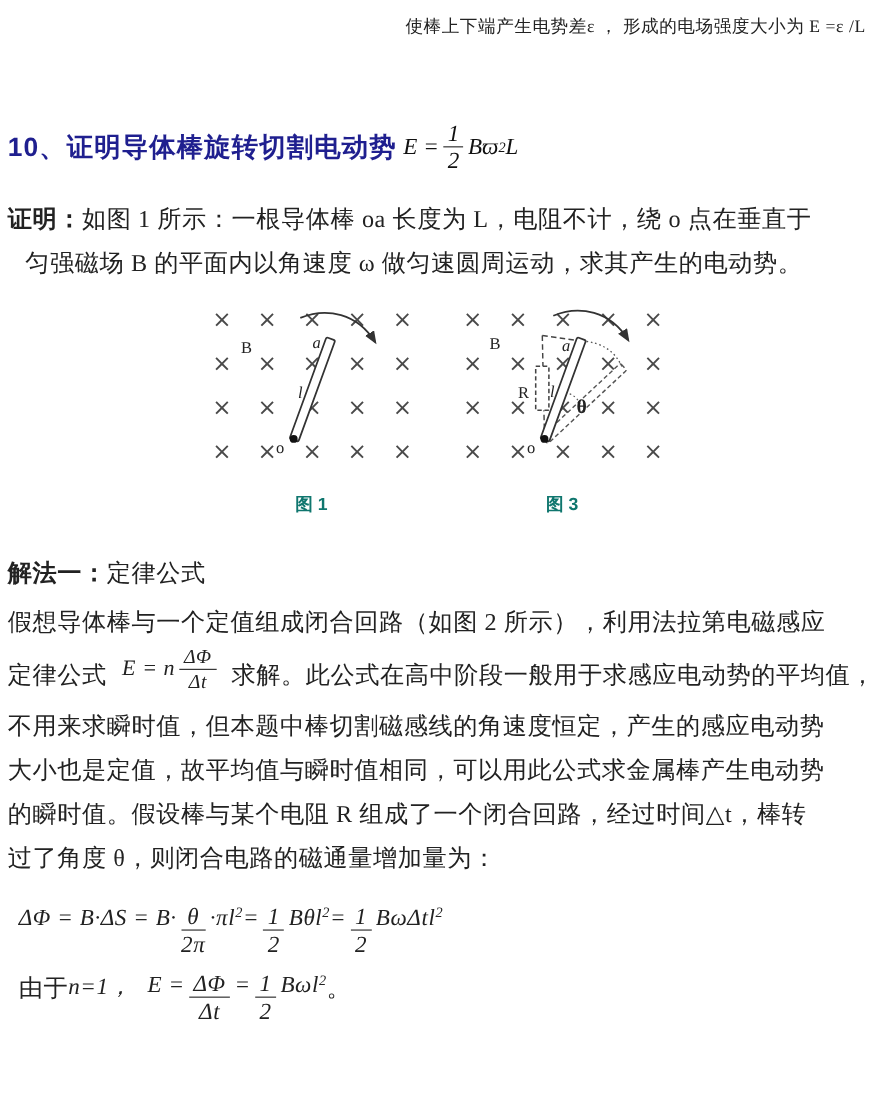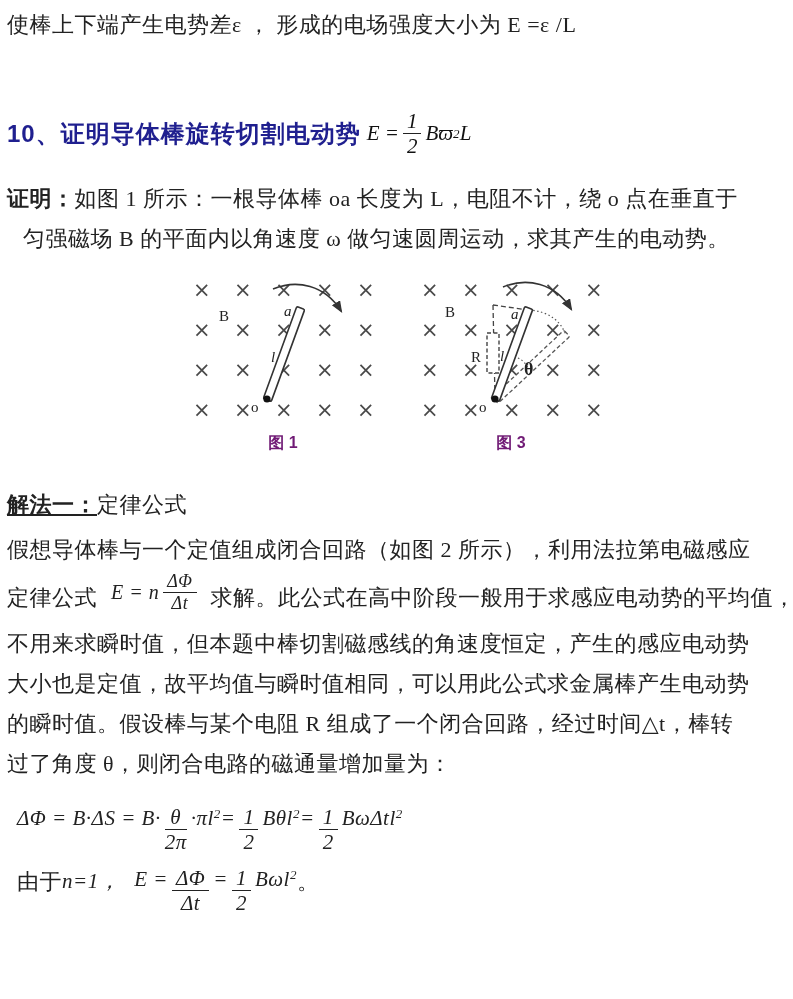--- a/index.html
+++ b/index.html
@@ -2,21 +2,21 @@
 <html><head>
 <meta charset="utf-8">
 <style>
   html,body{margin:0;padding:0;background:#ffffff;}
   body{
     width:793px;height:999px;overflow:hidden;
     font-family:"Liberation Serif","DejaVu Serif",serif;
     color:#222;
   }
   .page{padding:8px 6px 0 7px;position:relative;}
-  .body-line{font-size:22px;line-height:34px;margin:0;letter-spacing:.5px;white-space:nowrap;}
+  .body-line{font-size:16px;line-height:34px;margin:0;letter-spacing:.5px;white-space:nowrap;text-align:right;}
   .intro-line-2{margin-top:20px;}
 
   
   .section-heading{
     margin:68px 0 0 0;font-weight:bold;color:#1f1f8f;
     font-family:"Liberation Sans","DejaVu Sans",sans-serif;
     font-size:24px;display:flex;align-items:center;letter-spacing:1px;
   }
   .heading-formula{
     color:#111;font-weight:normal;letter-spacing:0;
@@ -35,30 +35,30 @@
   .proof{margin-top:22px;font-size:22px;line-height:40px;letter-spacing:.5px;}
   .proof .lbl{font-weight:bold;font-family:"Liberation Sans","DejaVu Sans",sans-serif;}
   .proof-line2{padding-left:16px;}
 
   
   .figures{margin-top:10px;display:flex;justify-content:center;gap:28px;}
   .figure{display:flex;flex-direction:column;align-items:center;}
   .figure svg{display:block;}
   .fig-caption{
     font-family:"Liberation Sans","DejaVu Sans",sans-serif;
-    font-weight:bold;font-size:16px;color:#701a75;margin-top:2px;
+    font-weight:bold;font-size:16px;color:#0f766e;margin-top:18px;
   }
   svg .cross{font-family:"DejaVu Sans",sans-serif;font-size:21px;fill:#4a4a4a;}
   svg .figlabel{font-family:"Liberation Serif",serif;font-size:15px;fill:#222;}
   svg .figlabel.it{font-style:italic;}
   svg .theta{font-size:18px;font-weight:bold;}
 
   
   .method-line{margin:34px 0 0 0;font-size:22px;line-height:34px;letter-spacing:.5px;}
-  .method-line .lbl{font-weight:bold;font-family:"Liberation Sans","DejaVu Sans",sans-serif;text-decoration:underline;}
+  .method-line .lbl{font-weight:bold;font-family:"Liberation Sans","DejaVu Sans",sans-serif;}
   .sol-para{margin-top:8px;font-size:22px;letter-spacing:.5px;}
   .sol-line{line-height:40px;white-space:nowrap;}
   .sol-line-formula{display:flex;align-items:center;line-height:44px;margin:4px 0 2px 0;}
   .inline-math{font-style:italic;font-size:20px;display:inline-flex;align-items:center;margin:0 10px 4px 14px;position:relative;top:-4px;}
   .inline-math .frac{font-size:18px;}
 
   
   .math-row{
     margin-top:22px;font-size:21px;font-style:italic;
     display:flex;letter-spacing:.5px;padding-left:10px;

